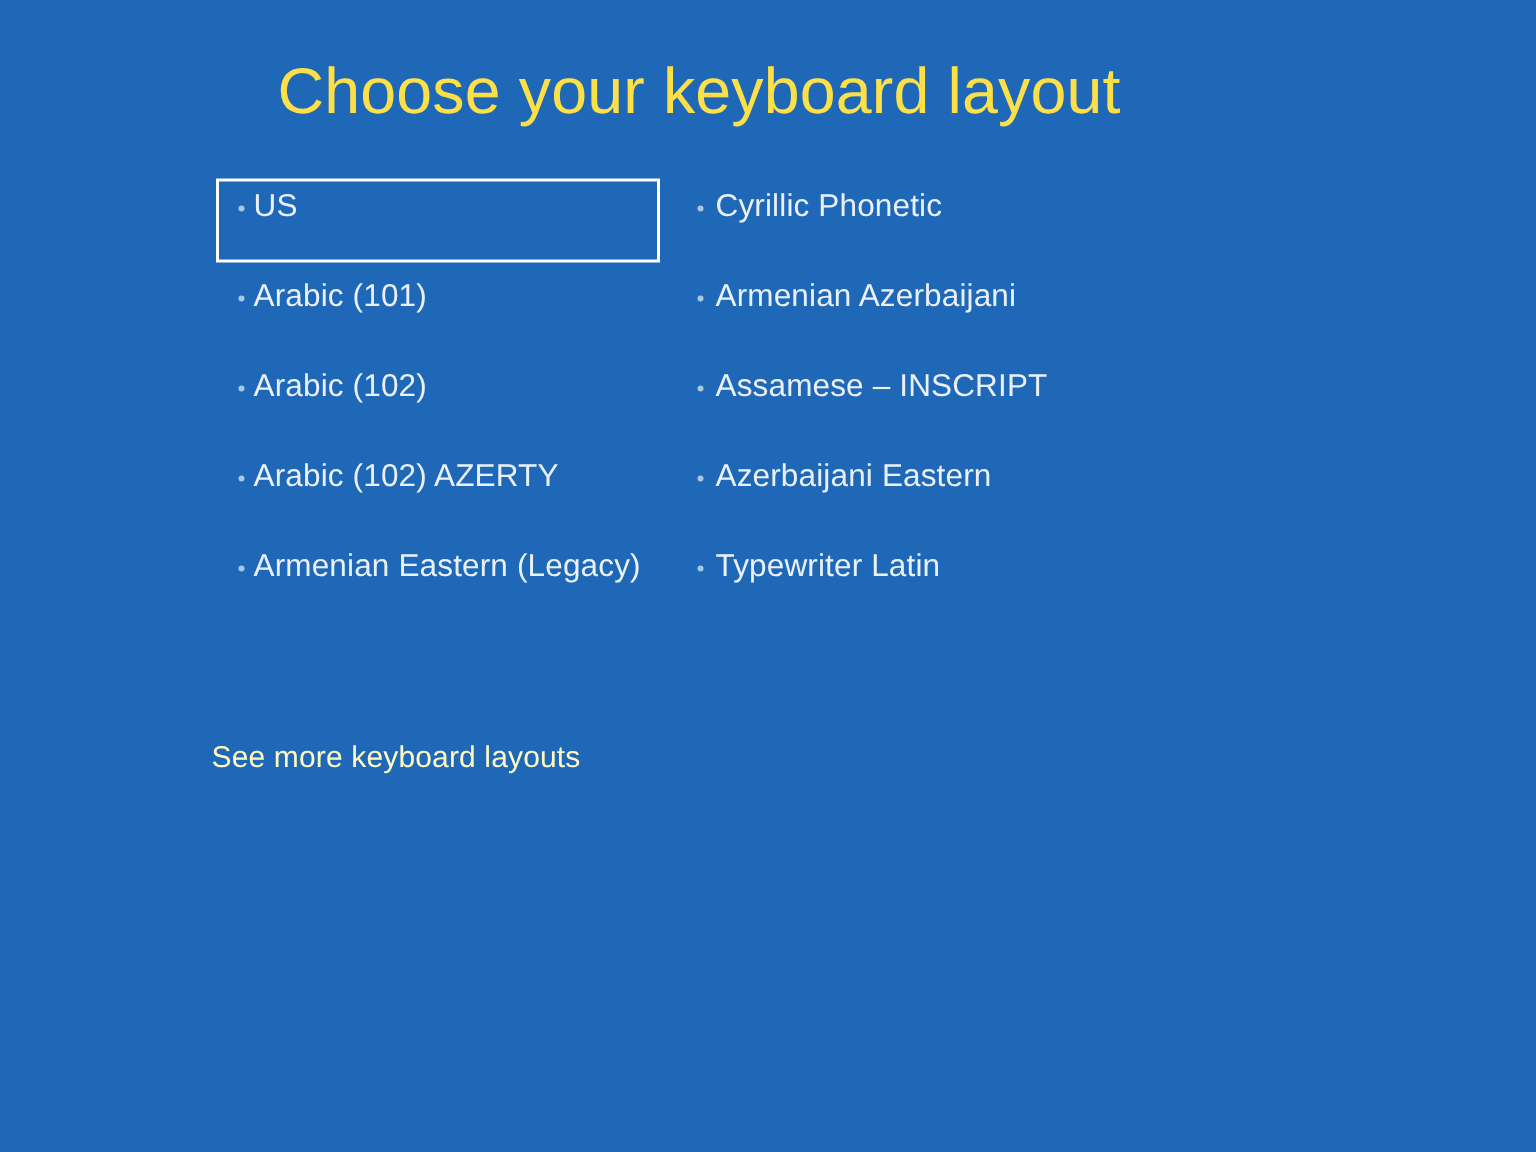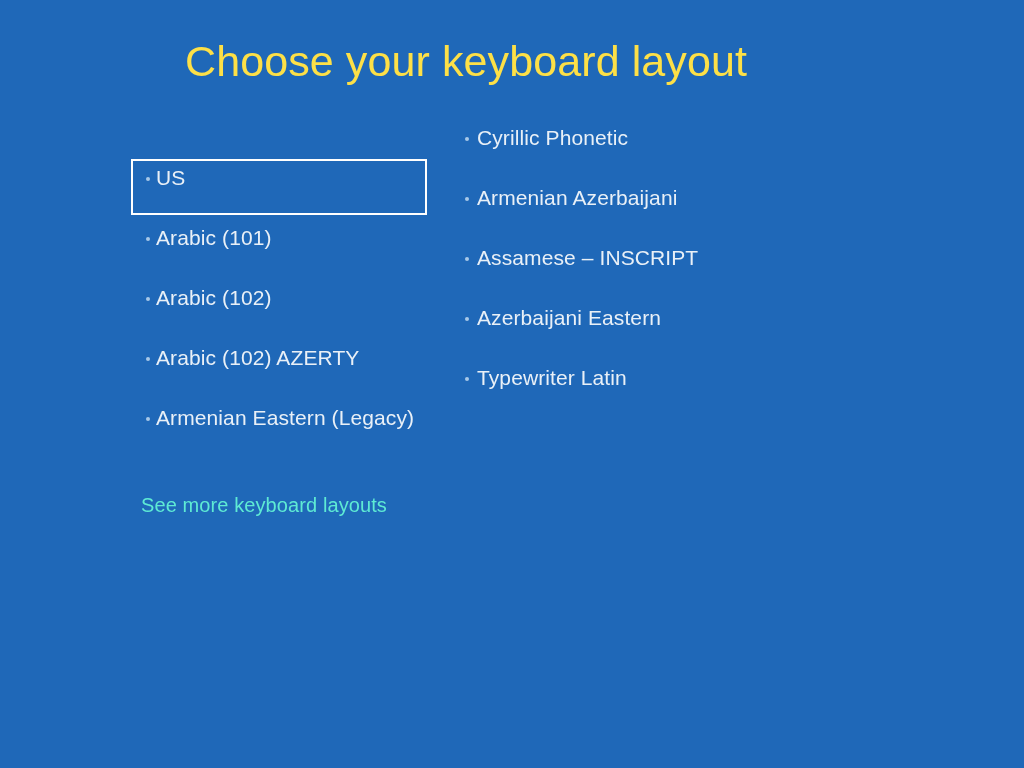--- a/index.html
+++ b/index.html
@@ -34,21 +34,21 @@
     line-height: 1.08;
     white-space: nowrap;
     margin-left: 44px;
   }
 
   
   .column {
     position: absolute;
     top: 119px;
   }
-  #column-left  { left: 131px; width: 300px; margin-top: 40px; }
+  #column-left  { left: 144px; width: 300px; }
   #column-right { left: 455px; width: 330px; }
 
   .layout-item {
     position: relative;
     height: 60px;
     box-sizing: border-box;
     display: block;
     padding-left: 25px;
     padding-top: 6px;
   }
@@ -87,21 +87,21 @@
   
   .focus-gap { height: 4px; }
 
   
   #see-more {
     position: absolute;
     left: 141px;
     top: 492px;
     font-size: 20px;
     font-weight: 300;
-    color: #5eead4;
+    color: #fef9c3;
     line-height: 26px;
     letter-spacing: 0.1px;
     white-space: nowrap;
     cursor: pointer;
   }
 </style>
 </head>
 <body>
 
 <div id="screen">

